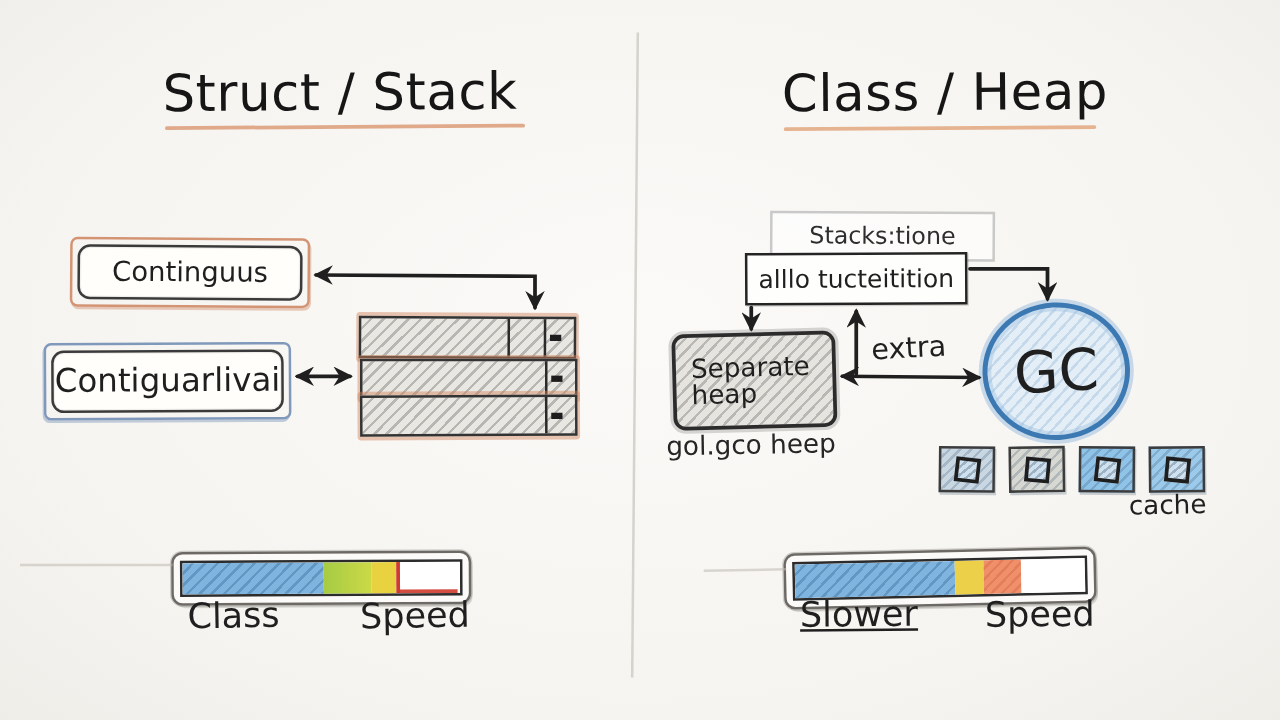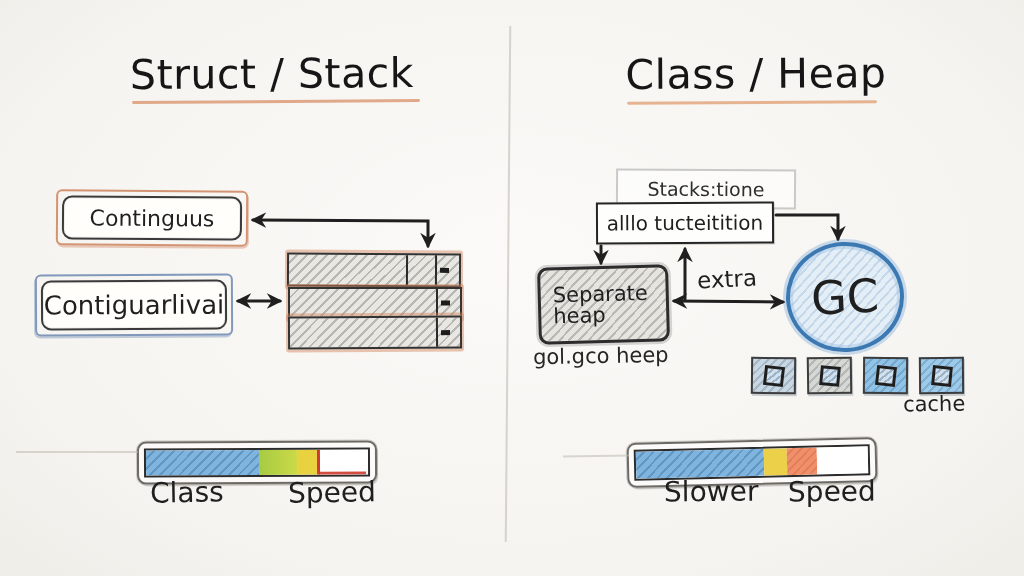--- a/index.html
+++ b/index.html
@@ -80,21 +80,21 @@
   .hatch-b{background-image:repeating-linear-gradient(135deg, rgba(25,75,125,0) 0 5px, rgba(25,75,125,.28) 5px 7px);}
   .hatch-o{background-image:repeating-linear-gradient(135deg, rgba(190,75,40,0) 0 4px, rgba(190,75,40,.25) 4px 6px);}
   .grad-gy{background-image:linear-gradient(90deg, rgba(140,190,60,.55), rgba(235,205,40,.2));}
   .ml-s0{width:51%;} .ml-s1{width:17%;} .ml-s2{width:9%;} .ml-s3{width:23%;}
   .mr-s0{width:55%;} .mr-s1{width:10%;} .mr-s2{width:13%;} .mr-s3{width:22%;}
   .red-tick{position:absolute;left:77%;top:0;bottom:0;width:3px;}
   .red-edge{position:absolute;right:1%;bottom:0;width:21%;height:3px;opacity:.9;}
   .meter-label{font-size:28px;}
   .fast-label{left:150px;top:476px;transform:rotate(-1deg);}
   .speed-label-l{left:288px;top:476px;transform:rotate(-1deg);}
-  .slower-label{left:664px;top:475px;transform:rotate(-.5deg);}
+  .slower-label{left:640px;top:475px;transform:rotate(-.5deg);text-decoration:underline;}
   .speed-label-r{left:788px;top:475px;transform:rotate(-.5deg);}
   
   .faint{background:#bdb9b1;opacity:.55;height:2px;}
   .f1{left:16px;top:451px;width:122px;}
   .f2{left:563px;top:455px;width:66px;transform:rotate(-1deg);}
   .arrows{left:0;top:0;width:1024px;height:576px;pointer-events:none;}
 </style>
 </head>
 <body>
 

